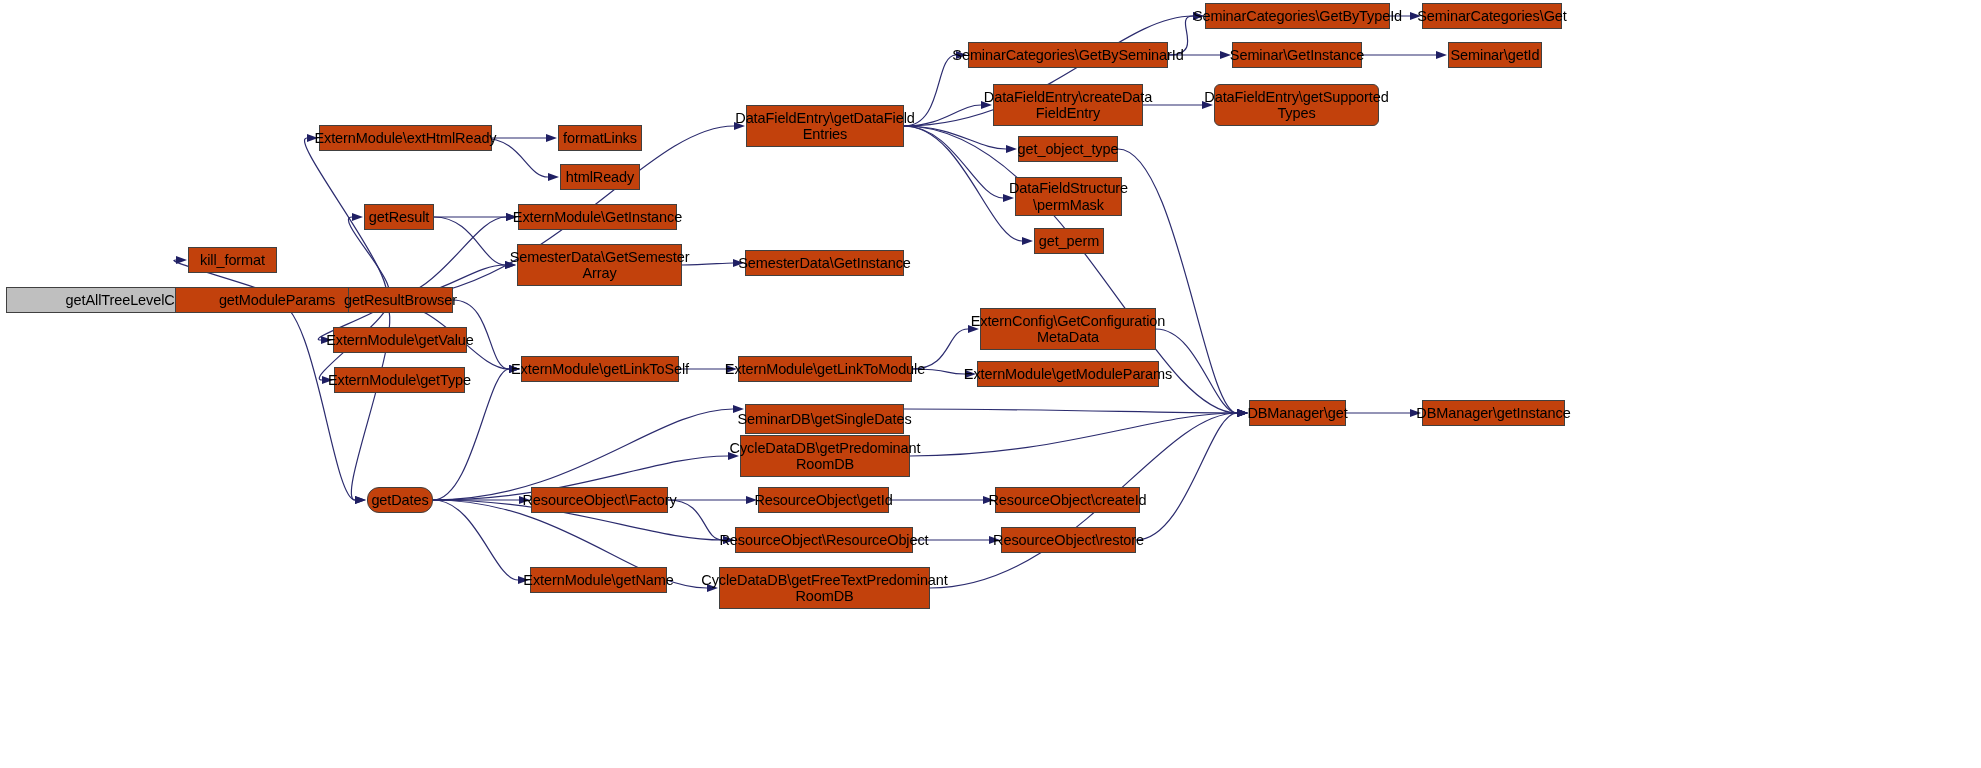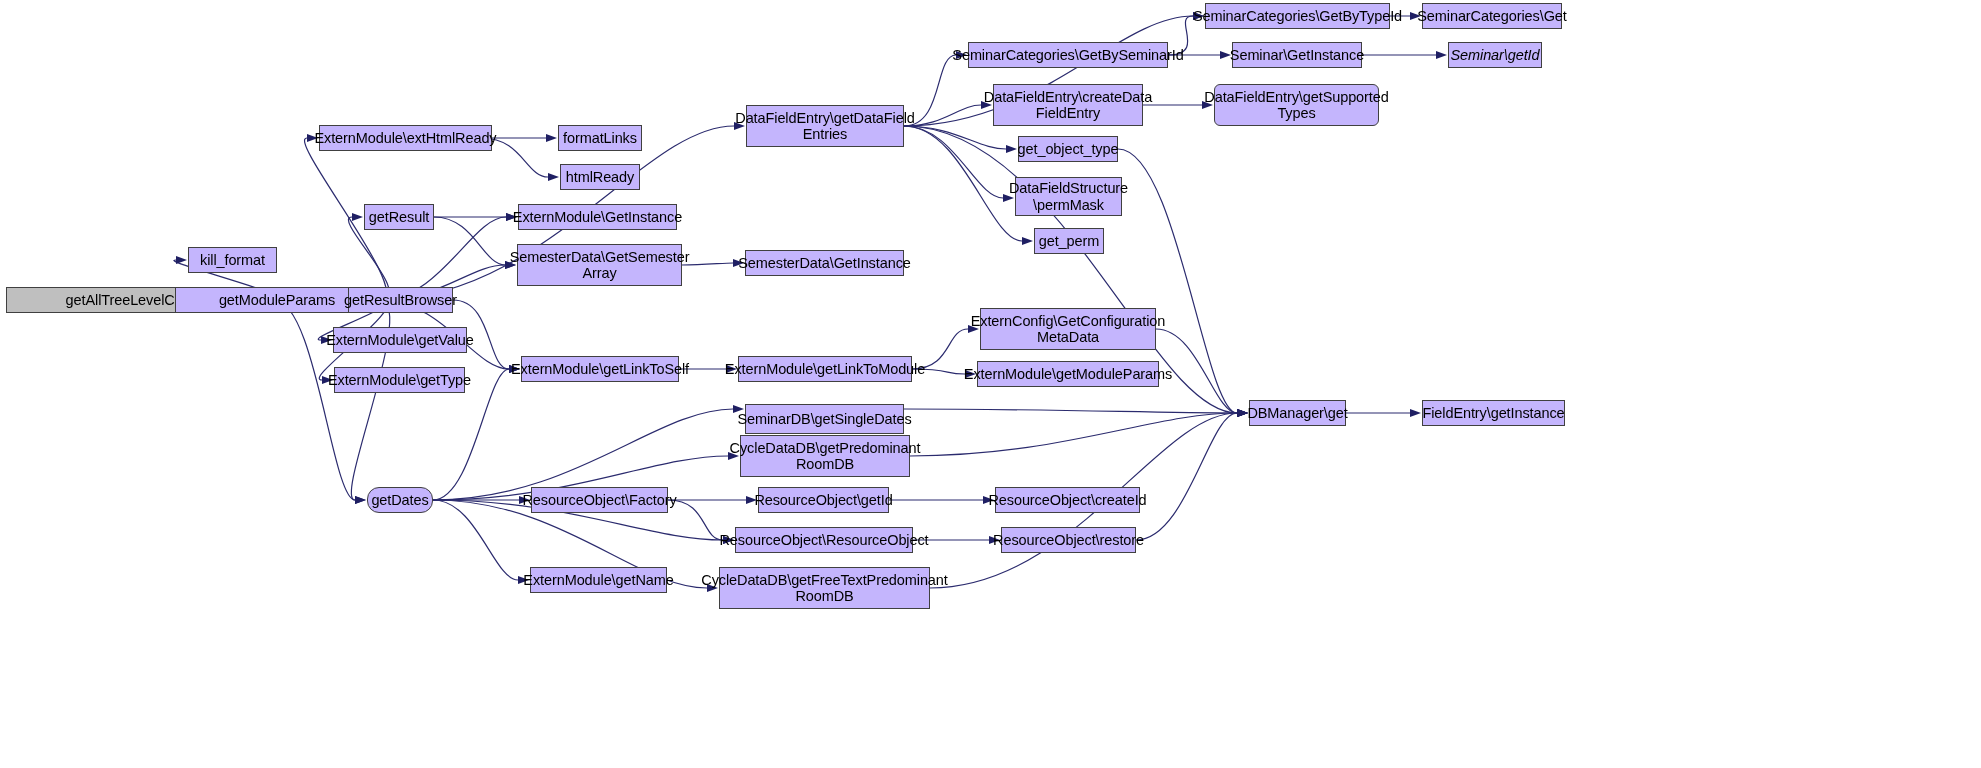--- a/index.html
+++ b/index.html
@@ -3,21 +3,21 @@
 <meta charset="utf-8">
 <style>
   html,body{margin:0;padding:0;background:#ffffff;}
   body{font-family:"Liberation Sans",sans-serif;}
   #canvas{position:relative;width:1981px;height:768px;background:#ffffff;overflow:hidden;}
   svg#edges{position:absolute;left:0;top:0;width:1981px;height:768px;pointer-events:none;}
   .node{
     position:absolute;
     box-sizing:border-box;
     border:1px solid #404040;
-    background:#c4b5fd;
+    background:#c2410c;
     color:#000000;
     font-size:14.5px;
     line-height:1.12;
     display:flex;
     align-items:center;
     justify-content:center;
     text-align:center;
     white-space:pre-line;
     letter-spacing:-0.1px;
     padding:0 4px;
@@ -158,21 +158,21 @@
       <div class="node" style="left: 738px; top: 356px; width: 174px; height: 26px;">ExternModule\getLinkToModule</div>
       <div class="node" style="left: 980px; top: 308px; width: 176px; height: 42px;">ExternConfig\GetConfiguration
 MetaData</div>
       <div class="node" style="left: 977px; top: 361px; width: 182px; height: 26px;">ExternModule\getModuleParams</div>
       <div class="node" style="left: 746px; top: 105px; width: 158px; height: 42px;">DataFieldEntry\getDataField
 Entries</div>
       <div class="node" style="left: 1205px; top: 3px; width: 185px; height: 26px;">SeminarCategories\GetByTypeId</div>
       <div class="node" style="left: 1422px; top: 3px; width: 140px; height: 26px;">SeminarCategories\Get</div>
       <div class="node" style="left: 968px; top: 42px; width: 200px; height: 26px;">SeminarCategories\GetBySeminarId</div>
       <div class="node" style="left: 1232px; top: 42px; width: 130px; height: 26px;">Seminar\GetInstance</div>
-      <div class="node" style="left: 1448px; top: 42px; width: 94px; height: 26px; font-style: italic;">Seminar\getId</div>
+      <div class="node" style="left: 1448px; top: 42px; width: 94px; height: 26px;">Seminar\getId</div>
       <div class="node" style="left: 993px; top: 84px; width: 150px; height: 42px;">DataFieldEntry\createData
 FieldEntry</div>
       <div class="node" style="left: 1214px; top: 84px; width: 165px; height: 42px; border-radius: 6px;">DataFieldEntry\getSupported
 Types</div>
       <div class="node" style="left: 1018px; top: 136px; width: 100px; height: 26px;">get_object_type</div>
       <div class="node" style="left: 1015px; top: 177px; width: 107px; height: 39px;">DataFieldStructure
 \permMask</div>
       <div class="node" style="left: 1034px; top: 228px; width: 70px; height: 26px;">get_perm</div>
       <div class="node" style="left: 745px; top: 396px; width: 159px; height: 30px; margin-top: 8px;">SeminarDB\getSingleDates</div>
       <div class="node" style="left: 740px; top: 435px; width: 170px; height: 42px;">CycleDataDB\getPredominant
@@ -180,15 +180,15 @@
       <div class="node" style="left: 367px; top: 487px; width: 66px; height: 26px; border-radius: 12px;">getDates</div>
       <div class="node" style="left: 531px; top: 487px; width: 137px; height: 26px;">ResourceObject\Factory</div>
       <div class="node" style="left: 758px; top: 487px; width: 131px; height: 26px;">ResourceObject\getId</div>
       <div class="node" style="left: 995px; top: 487px; width: 145px; height: 26px;">ResourceObject\createId</div>
       <div class="node" style="left: 735px; top: 527px; width: 178px; height: 26px;">ResourceObject\ResourceObject</div>
       <div class="node" style="left: 1001px; top: 527px; width: 135px; height: 26px;">ResourceObject\restore</div>
       <div class="node" style="left: 530px; top: 567px; width: 137px; height: 26px;">ExternModule\getName</div>
       <div class="node" style="left: 719px; top: 567px; width: 211px; height: 42px;">CycleDataDB\getFreeTextPredominant
 RoomDB</div>
       <div class="node" style="left: 1249px; top: 400px; width: 97px; height: 26px;">DBManager\get</div>
-      <div class="node" style="left: 1422px; top: 400px; width: 143px; height: 26px;">FieldEntry\getInstance</div>
+      <div class="node" style="left: 1422px; top: 400px; width: 143px; height: 26px;">DBManager\getInstance</div>
     </div>
 </div>
 
 </body></html>

